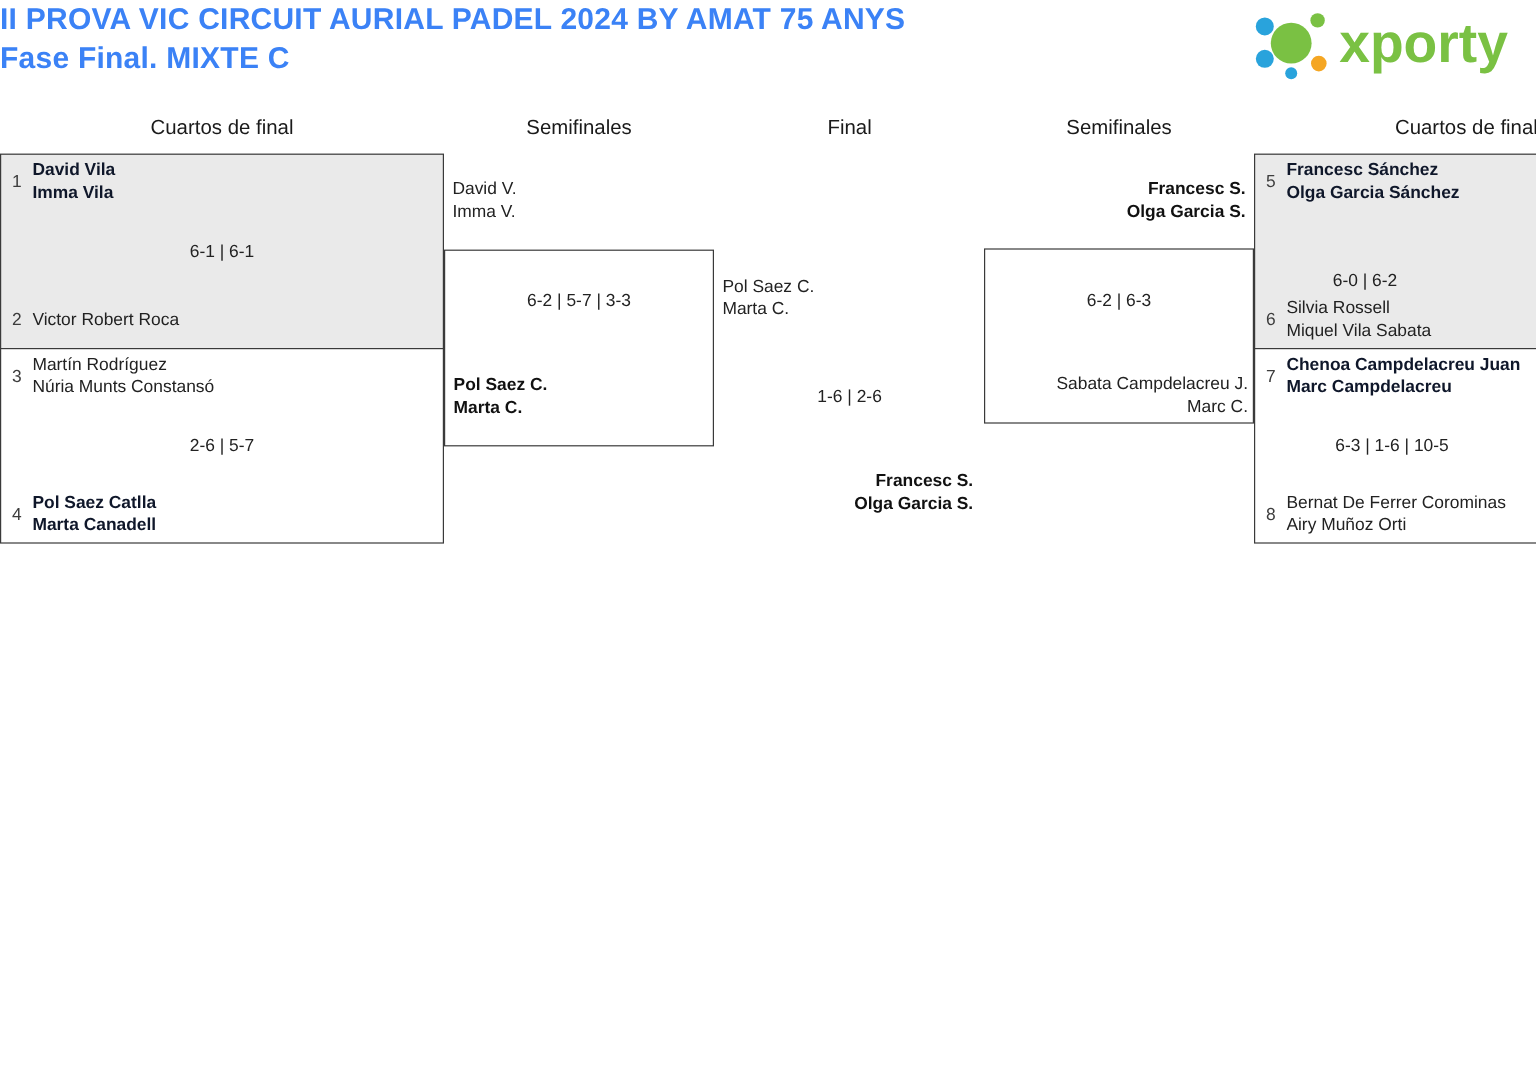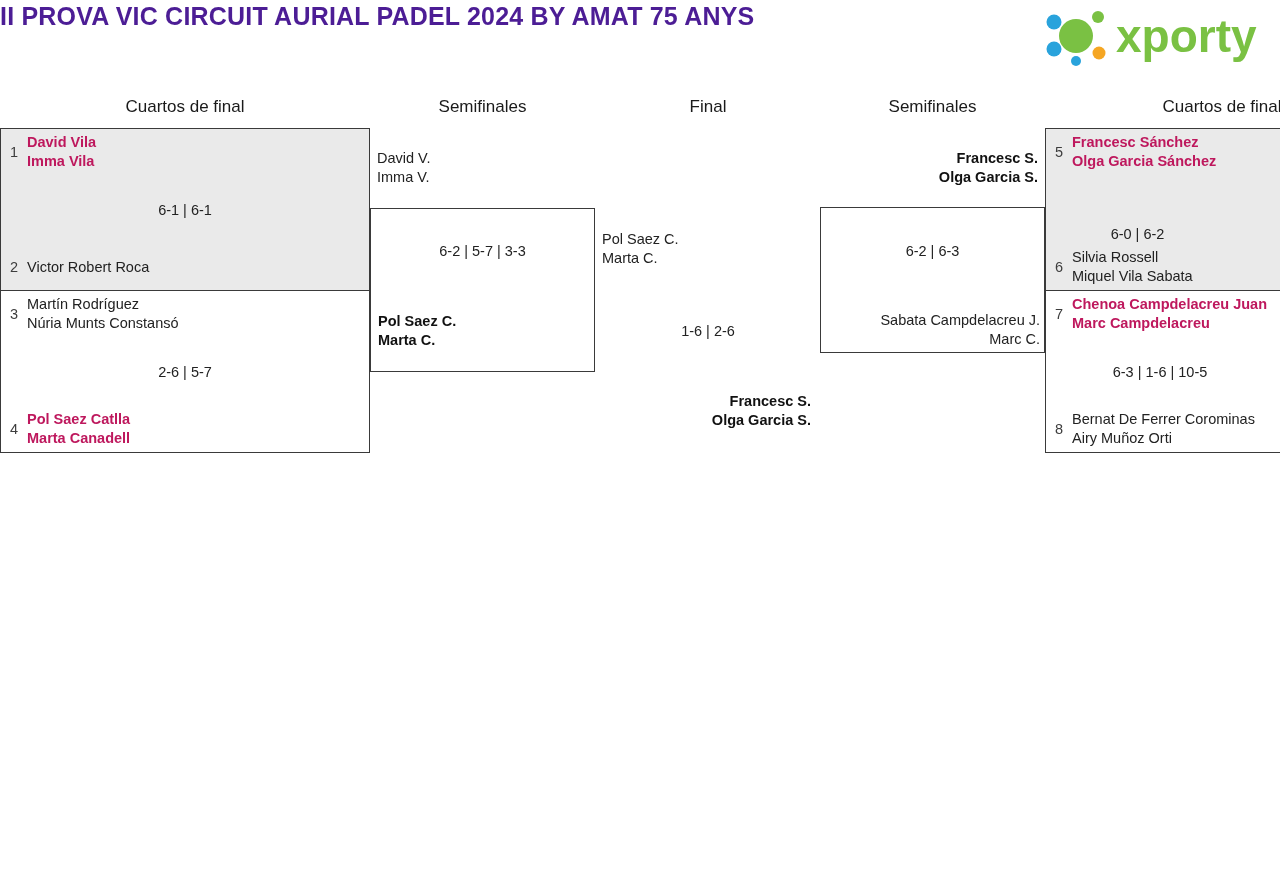--- a/index.html
+++ b/index.html
@@ -13,21 +13,21 @@
   }
   #root { position: relative; width: 1280px; height: 895px; }
 
   
   .title-block { position: absolute; left: 0; top: 0; width: 900px; }
   .title-line {
     font-size: 25px;
     font-weight: 700;
     letter-spacing: .2px;
     line-height: 33px;
-    color: #4c1d95;
+    color: #3b82f6;
     white-space: nowrap;
   }
 
   .logo { position: absolute; right: 0; top: 4px; width: 236px; height: 64px; }
   .logo svg { display: block; }
 
   
   .round-head {
     position: absolute;
     font-size: 17px;
@@ -67,21 +67,21 @@
     flex: 1 1 auto;
     min-width: 0;
     padding-right: 6px;
     line-height: 19px;
   }
   .names div {
     font-size: 14.5px;
     white-space: nowrap;
     overflow: hidden;
   }
-  .names.win div { font-weight: 700; color: #be185d; }
+  .names.win div { font-weight: 700; color: #0f172a; }
   .names.lose div { font-weight: 400; color: #222; }
 
   .score {
     position: absolute;
     left: 0; right: 0;
     top: 50%;
     transform: translateY(-50%);
     text-align: center;
     font-size: 14.5px;
     color: #222;
@@ -108,20 +108,21 @@
     white-space: nowrap;
   }
 </style>
 </head>
 <body>
 
 <div id="root">
 
   <div class="title-block">
     <div class="title-line">II PROVA VIC CIRCUIT AURIAL PADEL 2024 BY AMAT 75 ANYS</div>
+    <div class="title-line">Fase Final. MIXTE C</div>
   </div>
 
   <div class="logo">
     <svg width="236" height="64" viewBox="0 0 236 64" xmlns="http://www.w3.org/2000/svg">
       <circle cx="32" cy="32" r="17" fill="#7ac143"></circle>
       <circle cx="10" cy="18" r="7.5" fill="#29a3dc"></circle>
       <circle cx="10" cy="45" r="7.5" fill="#29a3dc"></circle>
       <circle cx="54" cy="13" r="6" fill="#7ac143"></circle>
       <circle cx="55" cy="49" r="6.5" fill="#f5a623"></circle>
       <circle cx="32" cy="57" r="5" fill="#29a3dc"></circle>

